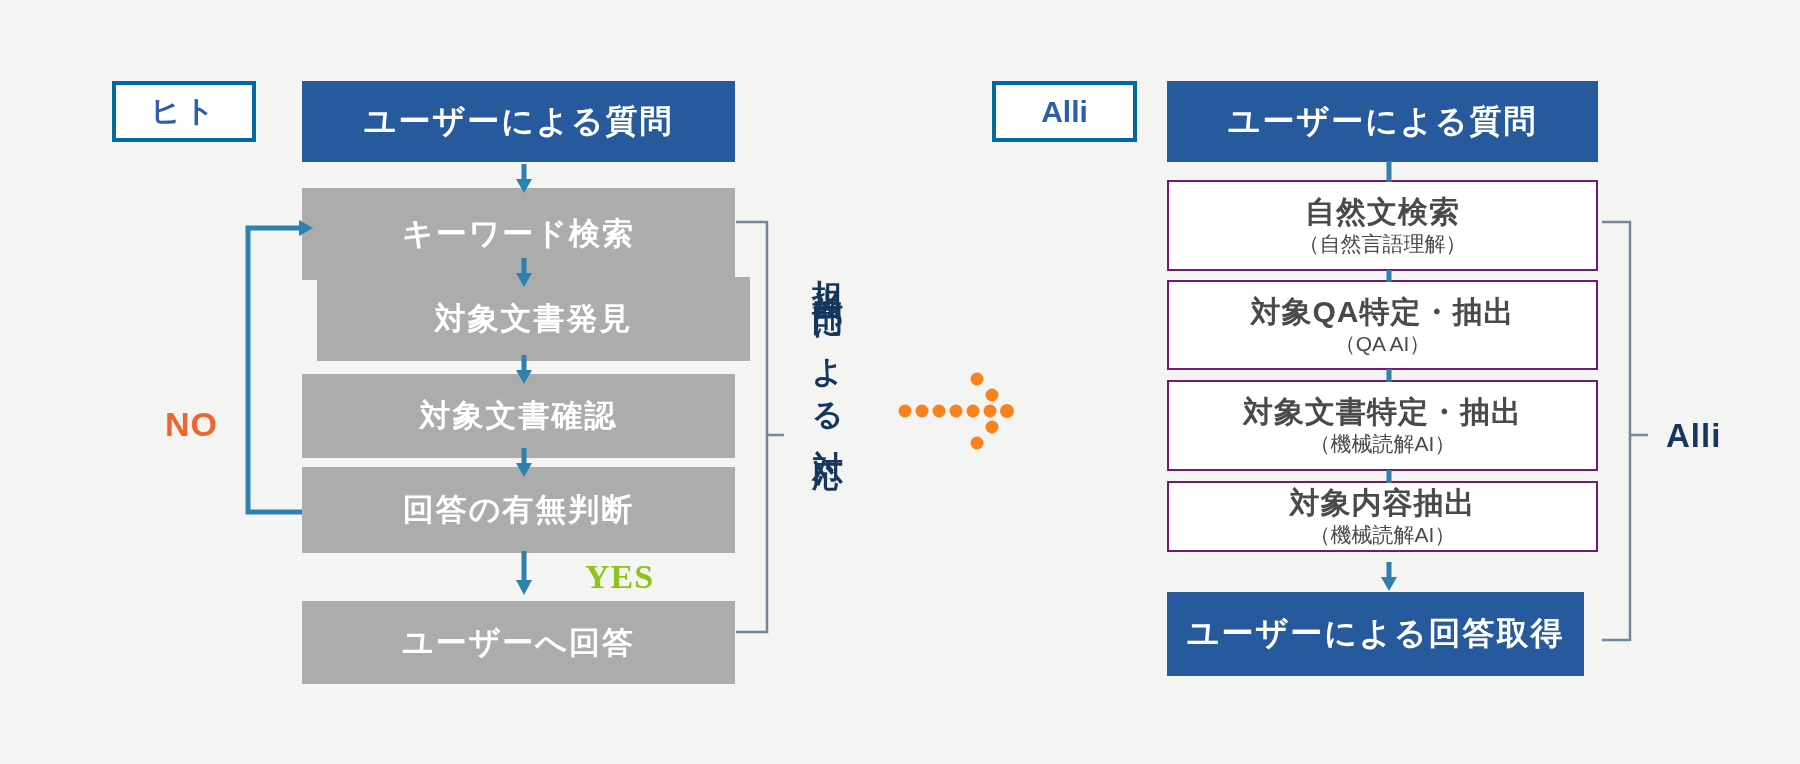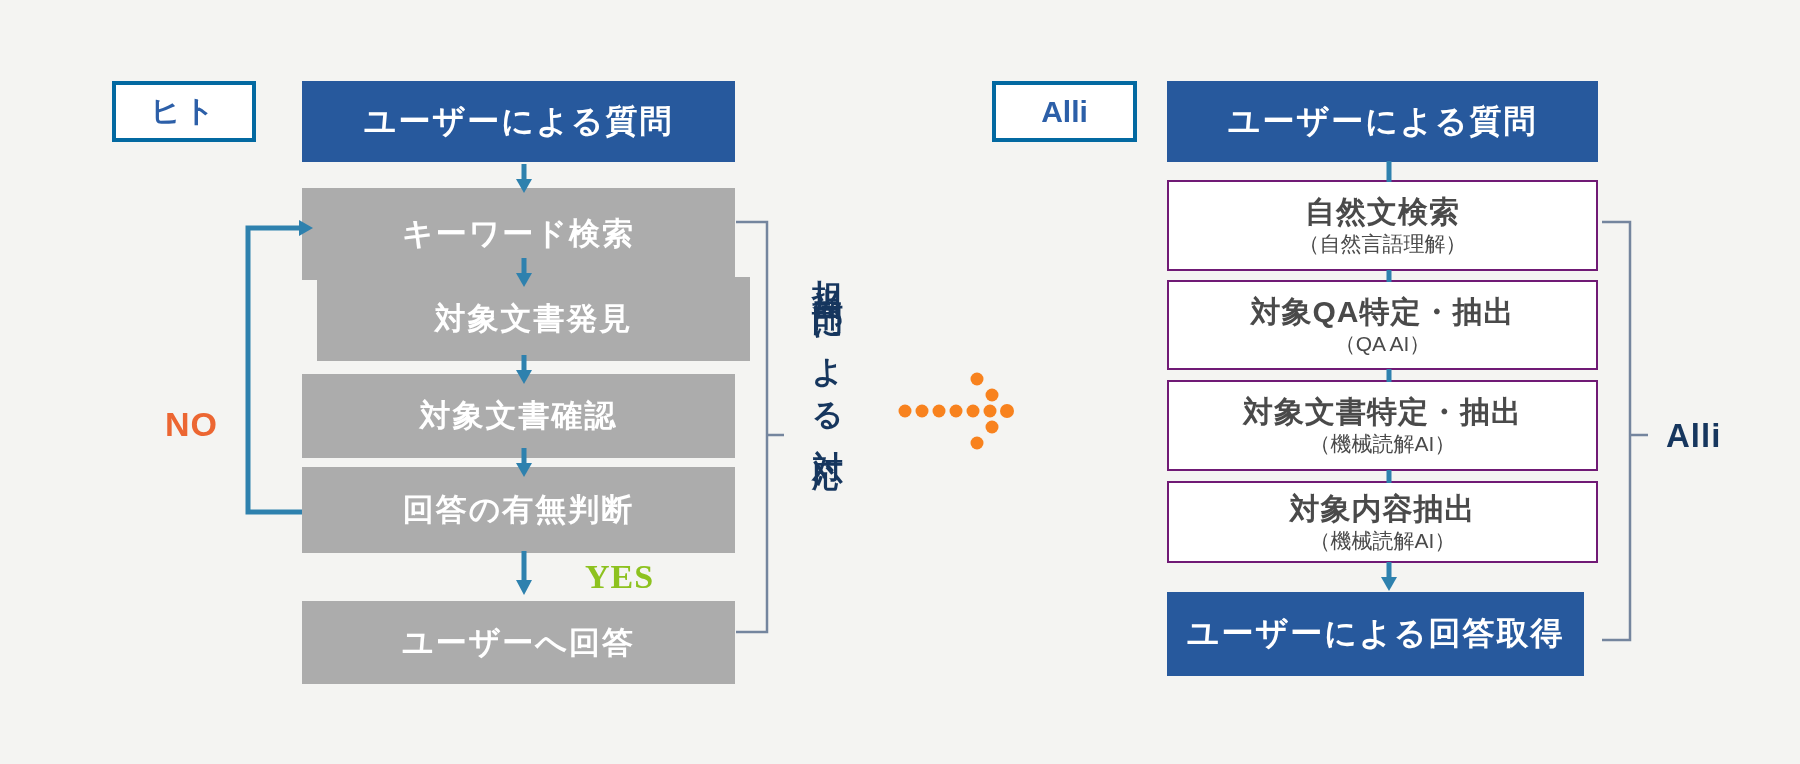--- a/index.html
+++ b/index.html
@@ -110,21 +110,21 @@
     <span class="s">（自然言語理解）</span>
   </div>
   <div class="box white-step" style="left:1167px;top:280px;width:431px;height:90px;">
     <span class="t">対象QA特定・抽出</span>
     <span class="s">（QA AI）</span>
   </div>
   <div class="box white-step" style="left:1167px;top:380px;width:431px;height:91px;">
     <span class="t">対象文書特定・抽出</span>
     <span class="s">（機械読解AI）</span>
   </div>
-  <div class="box white-step" style="left:1167px;top:481px;width:431px;height:82px;">
+  <div class="box white-step" style="left:1167px;top:481px;width:431px;height:71px;">
     <span class="t">対象内容抽出</span>
     <span class="s">（機械読解AI）</span>
   </div>
 
   <div class="box hdr" style="left:1167px;top:592px;width:417px;height:84px;">ユーザーによる回答取得</div>
 
   <div class="bracket-label" style="left:1666px;top:417px;">Alli</div>
 
 </div>
 

